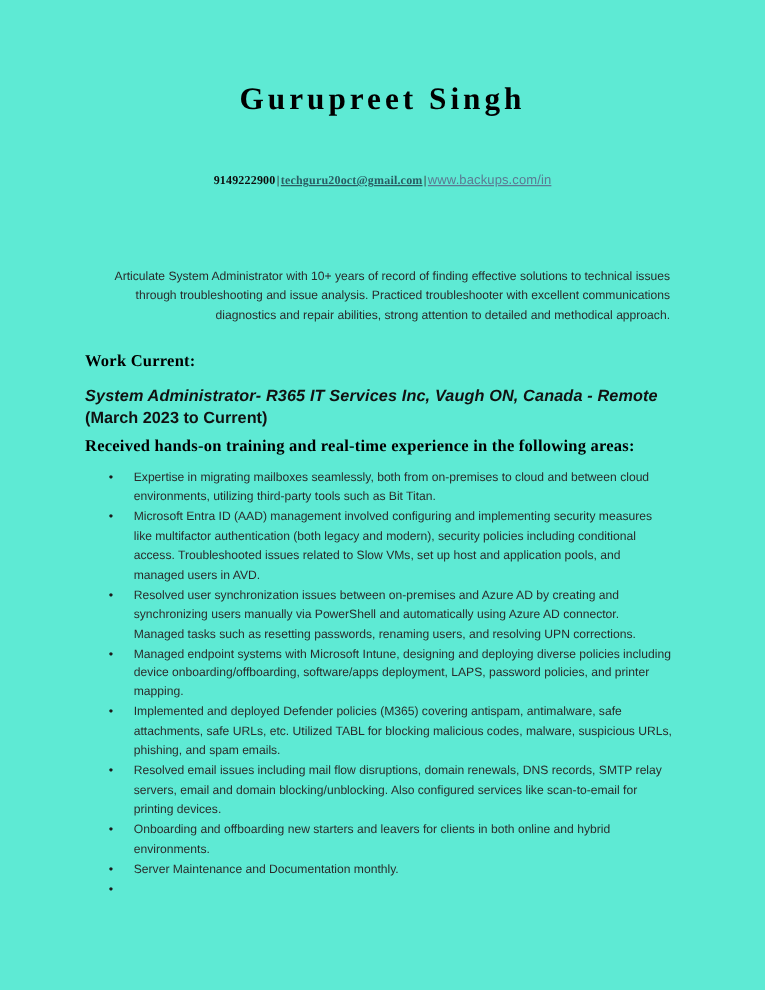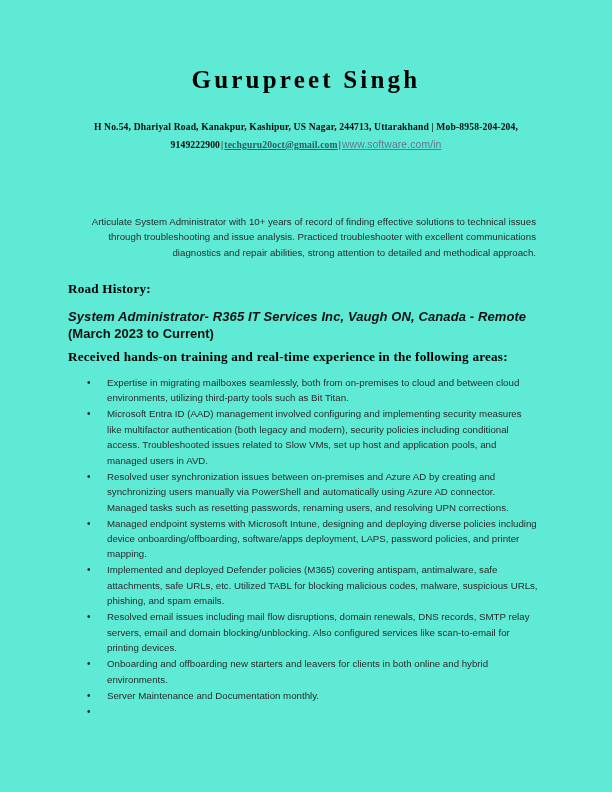--- a/index.html
+++ b/index.html
@@ -144,29 +144,28 @@
     color: #1a1a1a;
   }
 </style>
 </head>
 <body>
 
 <div class="page">
 
   <div class="name">Gurupreet Singh</div>
 
-  <div class="contact-line l1">H No.54, Dhariyal Road, Kanakpur, Kashipur, US Nagar, 244713, Uttarakhand | Mob-8958-204-204,</div>
 
   <div class="contact-line l2">
-    <span>9149222900</span><span class="sep">|</span><a class="link-mail" href="#">techguru20oct@gmail.com</a><span class="sep">|</span><a class="link-web" href="#">www.software.com/in</a>
+    <span>9149222900</span><span class="sep">|</span><a class="link-mail" href="#">techguru20oct@gmail.com</a><span class="sep">|</span><a class="link-web" href="#">www.backups.com/in</a>
   </div>
 
   <div class="body-text summary-par">Articulate System Administrator with 10+ years of record of finding effective solutions to technical issues through troubleshooting and issue analysis. Practiced troubleshooter with excellent communications diagnostics and repair abilities, strong attention to detailed and methodical approach.</div>
 
-  <div class="sec-head h-work">Road History:</div>
+  <div class="sec-head h-work">Work Current:</div>
 
   <div class="job-line">
     <span class="job-title">System Administrator- R365 IT Services Inc, Vaugh ON, Canada - Remote</span><span class="job-dates"> (March 2023 to Current)</span>
   </div>
 
   <div class="sec-head h-areas">Received hands-on training and real-time experience in the following areas:</div>
 
   <ul class="bullets">
     <li><span class="dot">•</span><span>Expertise in migrating mailboxes seamlessly, both from on-premises to cloud and between cloud environments, utilizing third-party tools such as Bit Titan.</span></li>
     <li><span class="dot">•</span><span>Microsoft Entra ID (AAD) management involved configuring and implementing security measures like multifactor authentication (both legacy and modern), security policies including conditional access. Troubleshooted issues related to Slow VMs, set up host and application pools, and managed users in AVD.</span></li>

